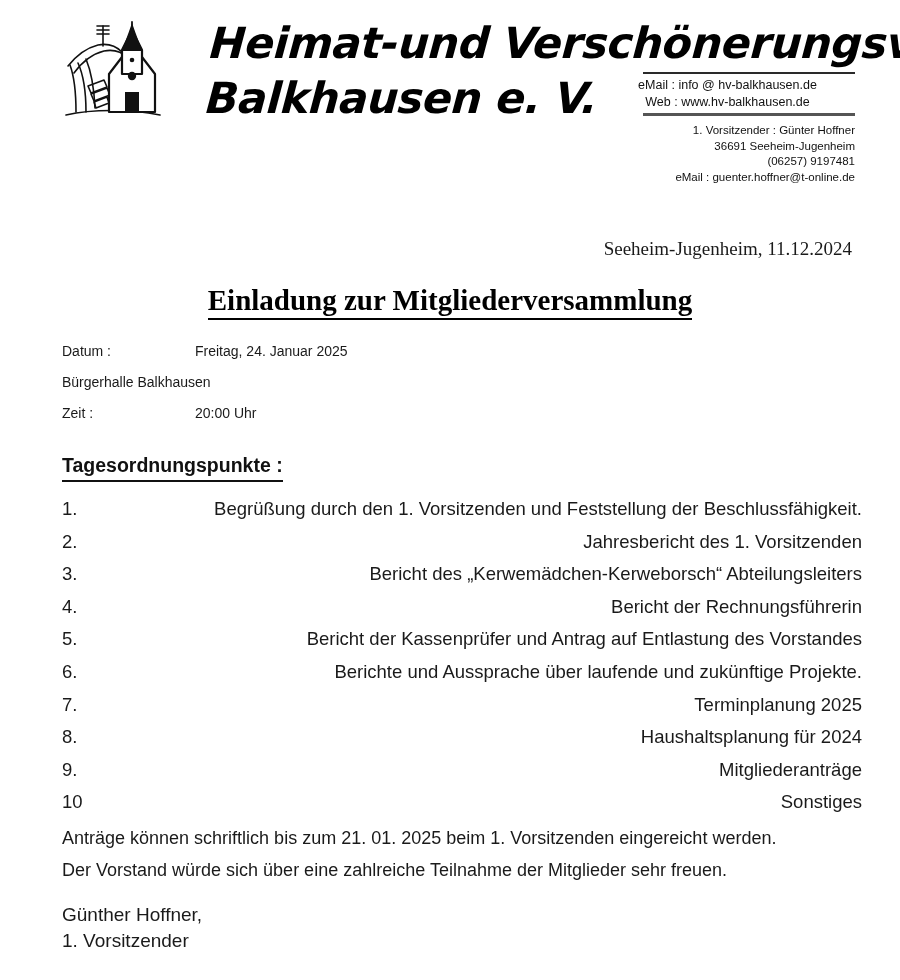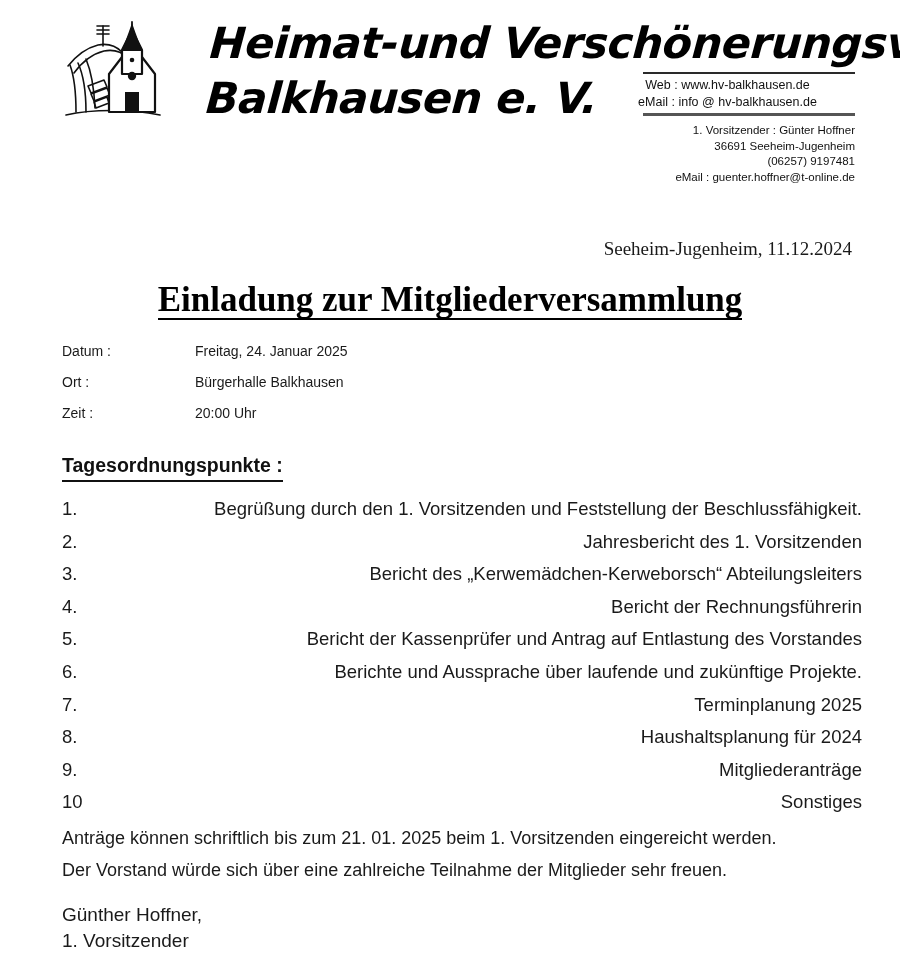--- a/index.html
+++ b/index.html
@@ -116,21 +116,21 @@
     position: absolute;
     left: 0;
     top: 283px;
     width: 900px;
     text-align: center;
   }
   .doc-title .title-text {
     display: inline-block;
     font-family: "Liberation Serif", serif;
     font-weight: 700;
-    font-size: 35px;
+    font-size: 29px;
     line-height: 34px;
     color: #000;
     border-bottom: 2.5px solid #000;
     padding-bottom: 1px;
     white-space: nowrap;
   }
 
   
   .details {
     position: absolute;
@@ -259,22 +259,22 @@
     </div>
 
     <div class="org-title">
       <span class="line1">Heimat-und Verschönerungsverein</span>
       <span class="line2">Balkhausen e. V.</span>
     </div>
 
     <div class="contact-block">
       <div class="rule-top"></div>
       <div class="web-lines">
+        <div>eMail : info @ hv-balkhausen.de</div>
         <div>Web : www.hv-balkhausen.de</div>
-        <div>eMail : info @ hv-balkhausen.de</div>
       </div>
       <div class="rule-bottom"></div>
       <div class="officer-lines">
         <div>1. Vorsitzender :  Günter Hoffner</div>
         <div>36691 Seeheim-Jugenheim</div>
         <div>(06257) 9197481</div>
         <div>eMail : guenter.hoffner@t-online.de</div>
       </div>
     </div>
   </div>
@@ -284,21 +284,20 @@
   <div class="doc-title">
     <span class="title-text">Einladung zur Mitgliederversammlung</span>
   </div>
 
   <div class="details">
     <div class="detail-row">
       <span class="detail-label">Datum :</span>
       <span class="detail-value">Freitag, 24. Januar 2025</span>
     </div>
     <div class="detail-row">
-      <span class="detail-label">Ort :</span>
       <span class="detail-value">Bürgerhalle Balkhausen</span>
     </div>
     <div class="detail-row">
       <span class="detail-label">Zeit :</span>
       <span class="detail-value">20:00 Uhr</span>
     </div>
   </div>
 
   <div class="agenda-heading">Tagesordnungspunkte :</div>
 

